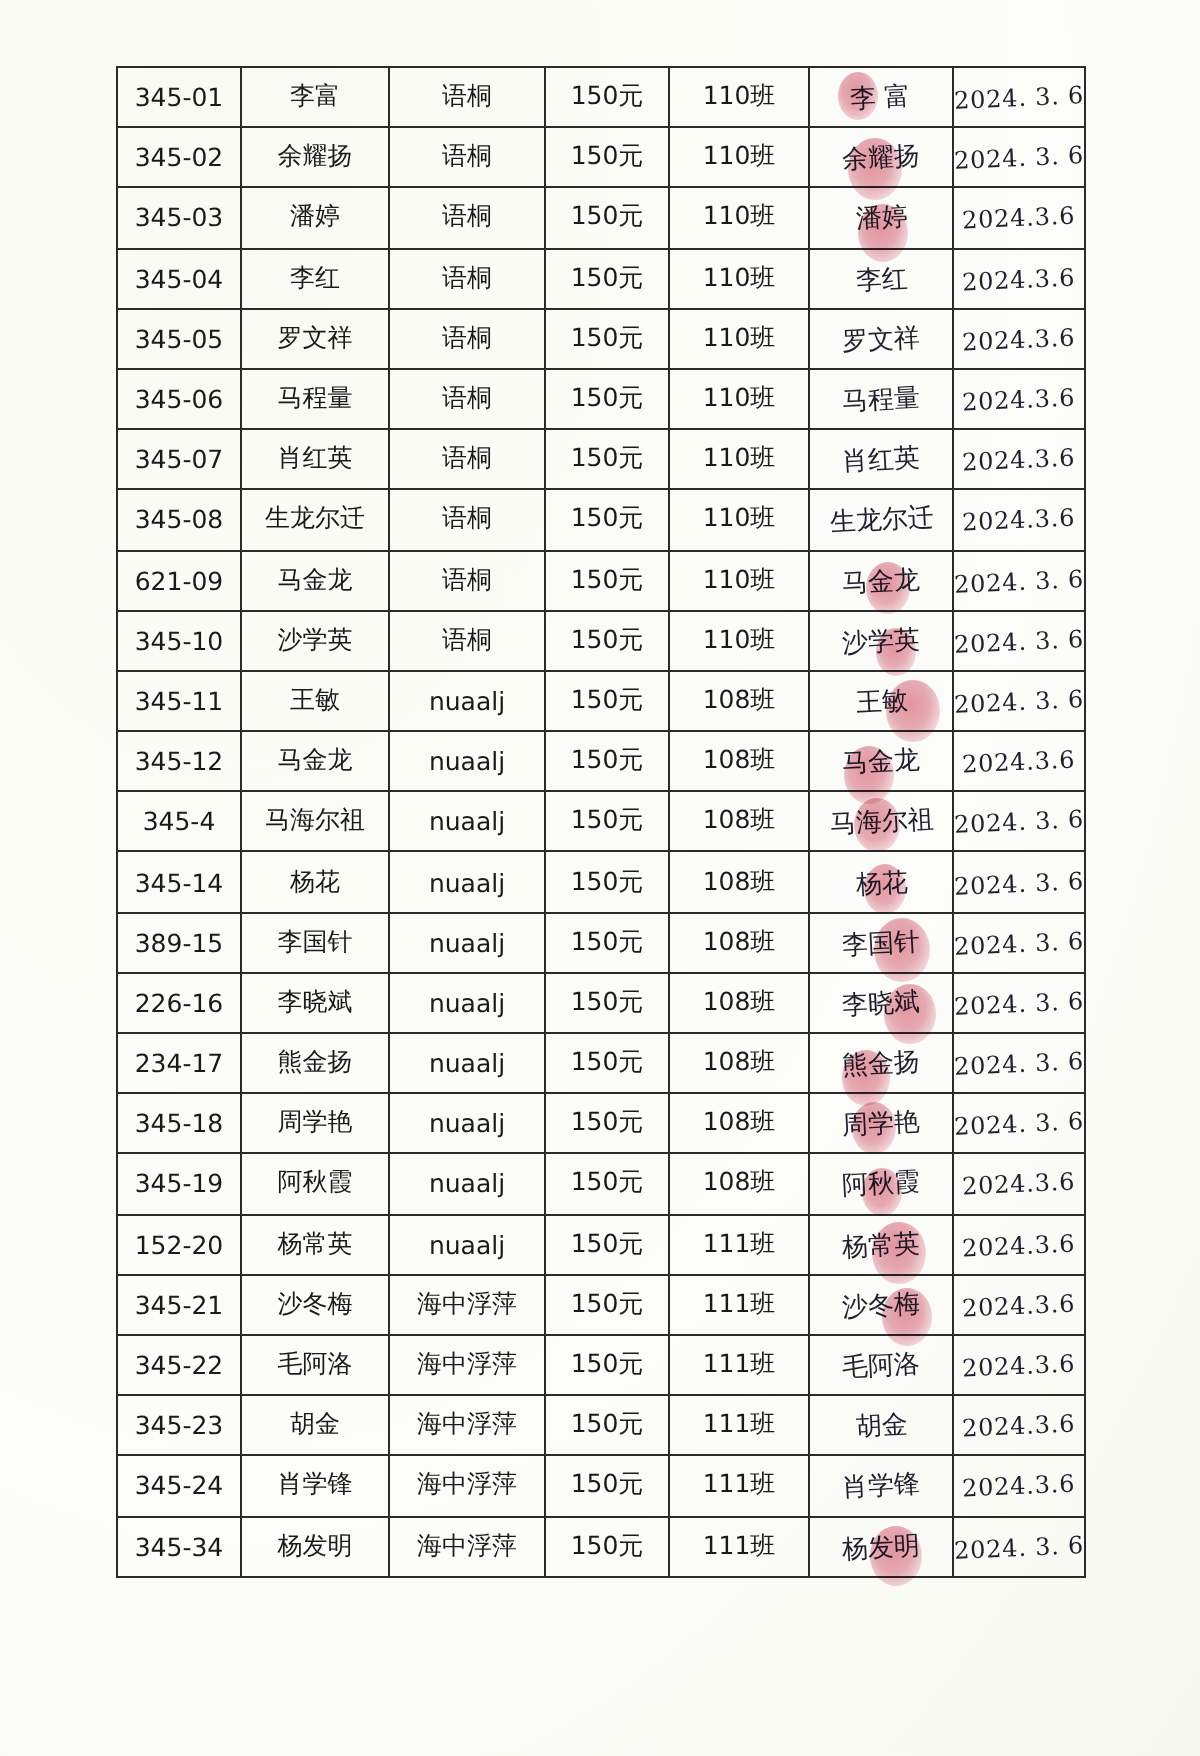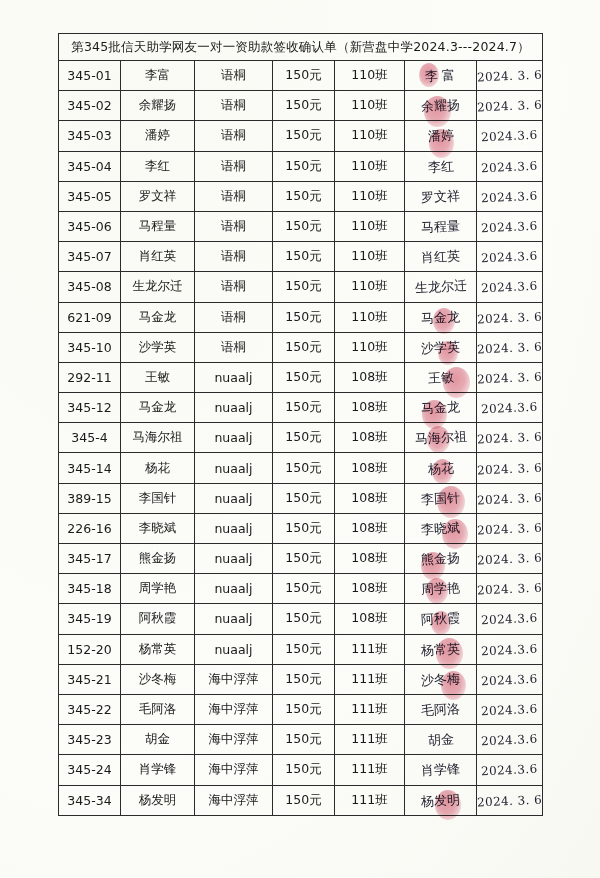--- a/index.html
+++ b/index.html
@@ -107,23 +107,20 @@
       <colgroup>
         <col class="c1">
           <col class="c2">
           <col class="c3">
           <col class="c4">
           <col class="c5">
           <col class="c6">
           <col class="c7">
       </colgroup>
       <tbody id="table-body">
-        <tr>
-          <td class="title-cell" colspan="7">第345批信天助学网友一对一资助款签收确认单（新营盘中学2024.3---2024.7）</td>
-        </tr>
       <tr class="body-row">
             <td>345-01</td>
             <td>李富</td>
             <td>语桐</td>
             <td>150元</td>
             <td>110班</td>
             <td class="sig-cell"><span class="handwrite">李 富</span><span class="stamp" style="width: 20px; height: 24px; left: 14px; top: 2px;"></span></td>
             <td class="date-cell"><span class="handwrite">2024. 3. 6</span></td>
           </tr>
           <tr class="body-row">
@@ -201,21 +198,21 @@
           <tr class="body-row">
             <td>345-10</td>
             <td>沙学英</td>
             <td>语桐</td>
             <td>150元</td>
             <td>110班</td>
             <td class="sig-cell"><span class="handwrite">沙学英</span><span class="stamp" style="width: 20px; height: 24px; left: 33px; top: 8px;"></span></td>
             <td class="date-cell"><span class="handwrite">2024. 3. 6</span></td>
           </tr>
           <tr class="body-row">
-            <td>292-11</td>
+            <td>345-11</td>
             <td>王敏</td>
             <td>nuaalj</td>
             <td>150元</td>
             <td>108班</td>
             <td class="sig-cell"><span class="handwrite">王敏</span><span class="stamp" style="width: 27px; height: 31px; left: 38px; top: 4px;"></span></td>
             <td class="date-cell"><span class="handwrite">2024. 3. 6</span></td>
           </tr>
           <tr class="body-row">
             <td>345-12</td>
             <td>马金龙</td>
@@ -255,21 +252,21 @@
           <tr class="body-row">
             <td>226-16</td>
             <td>李晓斌</td>
             <td>nuaalj</td>
             <td>150元</td>
             <td>108班</td>
             <td class="sig-cell"><span class="handwrite">李晓斌</span><span class="stamp" style="width: 26px; height: 30px; left: 37px; top: 5px;"></span></td>
             <td class="date-cell"><span class="handwrite">2024. 3. 6</span></td>
           </tr>
           <tr class="body-row">
-            <td>345-17</td>
+            <td>234-17</td>
             <td>熊金扬</td>
             <td>nuaalj</td>
             <td>150元</td>
             <td>108班</td>
             <td class="sig-cell"><span class="handwrite">熊金扬</span><span class="stamp" style="width: 24px; height: 28px; left: 16px; top: 8px;"></span></td>
             <td class="date-cell"><span class="handwrite">2024. 3. 6</span></td>
           </tr>
           <tr class="body-row">
             <td>345-18</td>
             <td>周学艳</td>

